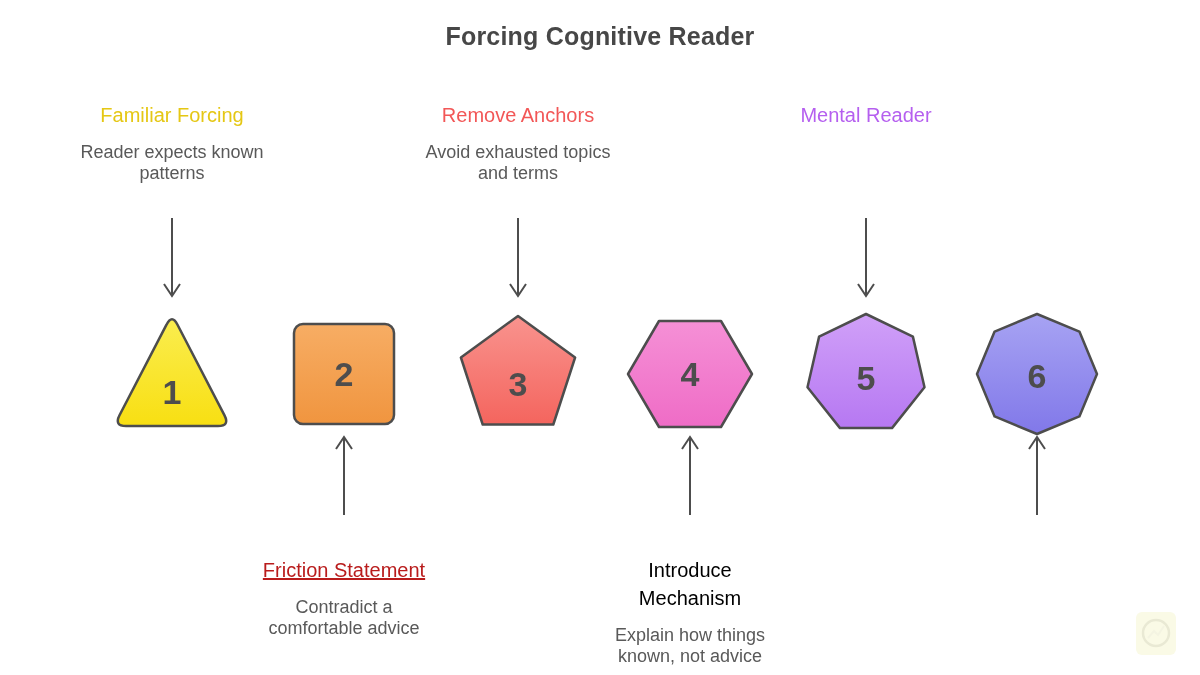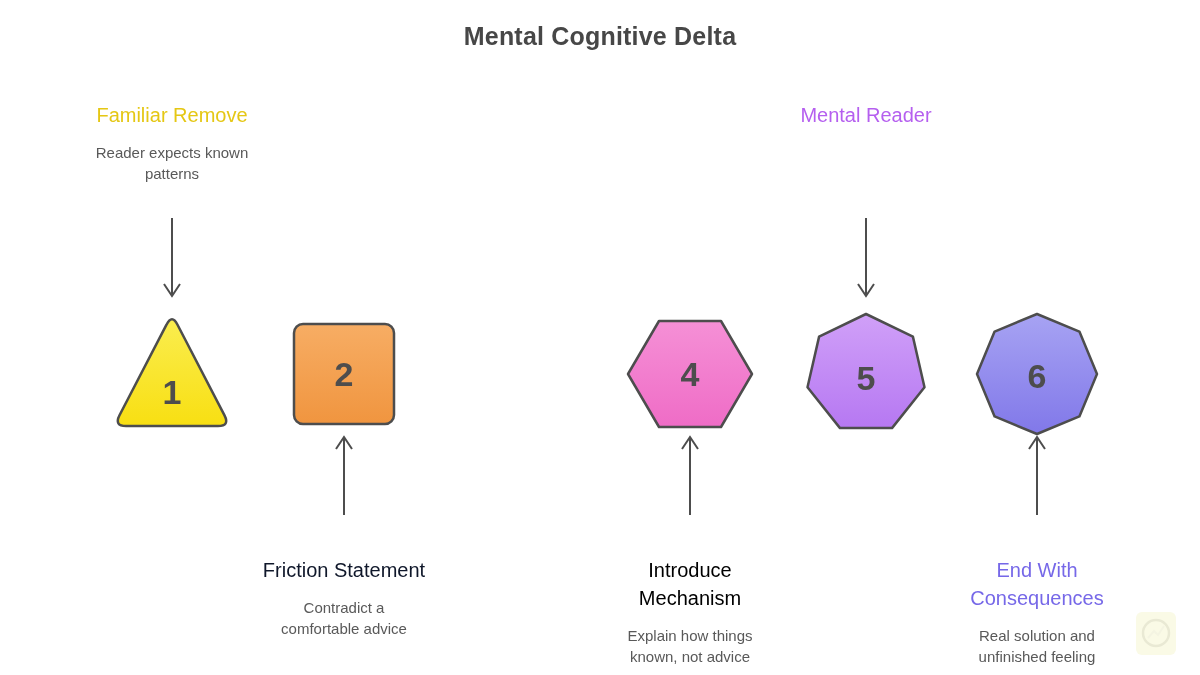--- a/index.html
+++ b/index.html
@@ -33,21 +33,21 @@
   .label-top { top: 101px; }
   .label-bottom { top: 556px; }
   .step-heading {
     font-size: 20px;
     line-height: 28px;
     font-weight: 500;
     white-space: pre-line;
   }
   .step-desc {
     margin-top: 13px;
-    font-size: 15px;
+    font-size: 18px;
     line-height: 21px;
     color: #595959;
     white-space: pre-line;
   }
 
   .arrow { position: absolute; left: 95px; width: 20px; height: 84px; }
   .arrow-down { top: 216px; }
   .arrow-up { top: 433px; }
 
   .shape { position: absolute; }
@@ -104,25 +104,25 @@
         <stop offset="0%" stop-color="#d0a0f8"></stop>
         <stop offset="100%" stop-color="#b678f2"></stop>
       </linearGradient>
       <linearGradient id="grad6" x1="0%" y1="0%" x2="0%" y2="100%">
         <stop offset="0%" stop-color="#a7a3f3"></stop>
         <stop offset="100%" stop-color="#8178e9"></stop>
       </linearGradient>
     </defs>
   </svg>
 
-  <div class="page-title">Mental Cognitive Delta</div>
+  <div class="page-title">Forcing Cognitive Reader</div>
 
   <div class="step c1 s1">
     <div class="label-block label-top">
-      <div class="step-heading" style="color: rgb(229, 199, 20);">Familiar Remove</div>
+      <div class="step-heading" style="color: rgb(229, 199, 20);">Familiar Forcing</div>
       <div class="step-desc">Reader expects known
 patterns</div>
     </div>
     <svg class="arrow arrow-down" viewBox="0 0 20 84">
       <line x1="10" y1="2" x2="10" y2="78" stroke="#4d4d4d" stroke-width="2"></line>
       <polyline points="2,68 10,80 18,68" fill="none" stroke="#4d4d4d" stroke-width="2"></polyline>
     </svg>
     <div class="shape">
       <svg width="128" height="122" viewBox="0 0 128 122">
         <path class="outline" fill="url(#grad1)" d="M 58.5 14.7 Q 64 4 69.5 14.7 L 116.5 105.3 Q 122 116 110 116 L 18 116 Q 6 116 11.5 105.3 Z"></path>
@@ -136,26 +136,43 @@
       <svg width="108" height="108" viewBox="0 0 108 108">
         <rect class="outline" fill="url(#grad2)" x="4" y="4" width="100" height="100" rx="9"></rect>
         <text class="shape-num" x="54" y="66">2</text>
       </svg>
     </div>
     <svg class="arrow arrow-up" viewBox="0 0 20 84">
       <line x1="10" y1="6" x2="10" y2="82" stroke="#4d4d4d" stroke-width="2"></line>
       <polyline points="2,16 10,4 18,16" fill="none" stroke="#4d4d4d" stroke-width="2"></polyline>
     </svg>
     <div class="label-block label-bottom">
-      <div class="step-heading" style="color: #0f172a;">Friction Statement</div>
+      <div class="step-heading" style="color: #b91c1c; text-decoration: underline;">Friction Statement</div>
       <div class="step-desc">Contradict a
 comfortable advice</div>
     </div>
   </div>
 
+  <div class="step c3 s3">
+    <div class="label-block label-top">
+      <div class="step-heading" style="color: rgb(242, 87, 87);">Remove Anchors</div>
+      <div class="step-desc">Avoid exhausted topics
+and terms</div>
+    </div>
+    <svg class="arrow arrow-down" viewBox="0 0 20 84">
+      <line x1="10" y1="2" x2="10" y2="78" stroke="#4d4d4d" stroke-width="2"></line>
+      <polyline points="2,68 10,80 18,68" fill="none" stroke="#4d4d4d" stroke-width="2"></polyline>
+    </svg>
+    <div class="shape">
+      <svg width="124" height="122" viewBox="0 0 124 122">
+        <polygon class="outline" fill="url(#grad3)" points="62,6 119.1,47.5 97.3,114.5 26.7,114.5 4.9,47.5"></polygon>
+        <text class="shape-num" x="62" y="86">3</text>
+      </svg>
+    </div>
+  </div>
 
   <div class="step c4 s4">
     <div class="shape">
       <svg width="128" height="112" viewBox="0 0 128 112">
         <polygon class="outline" fill="url(#grad4)" points="33,3 95,3 126,56 95,109 33,109 2,56"></polygon>
         <text class="shape-num" x="64" y="68">4</text>
       </svg>
     </div>
     <svg class="arrow arrow-up" viewBox="0 0 20 84">
       <line x1="10" y1="6" x2="10" y2="82" stroke="#4d4d4d" stroke-width="2"></line>
@@ -189,26 +206,20 @@
     <div class="shape">
       <svg width="124" height="124" viewBox="0 0 124 124">
         <polygon class="outline" fill="url(#grad6)" points="62,2 104.4,19.6 122,62 104.4,104.4 62,122 19.6,104.4 2,62 19.6,19.6"></polygon>
         <text class="shape-num" x="62" y="76">6</text>
       </svg>
     </div>
     <svg class="arrow arrow-up" viewBox="0 0 20 84">
       <line x1="10" y1="6" x2="10" y2="82" stroke="#4d4d4d" stroke-width="2"></line>
       <polyline points="2,16 10,4 18,16" fill="none" stroke="#4d4d4d" stroke-width="2"></polyline>
     </svg>
-    <div class="label-block label-bottom">
-      <div class="step-heading" style="color: rgb(118, 104, 232);">End With
-Consequences</div>
-      <div class="step-desc">Real solution and
-unfinished feeling</div>
-    </div>
   </div>
 
   <div class="watermark">
     <svg width="40" height="43" viewBox="0 0 40 43">
       <circle cx="20" cy="21" r="13" fill="none" stroke="#e9e9d4" stroke-width="2.5"></circle>
       <polyline points="12,26 18,19 22,23 28,14" fill="none" stroke="#f4f4e2" stroke-width="2"></polyline>
     </svg>
   </div>
 
 </div>

